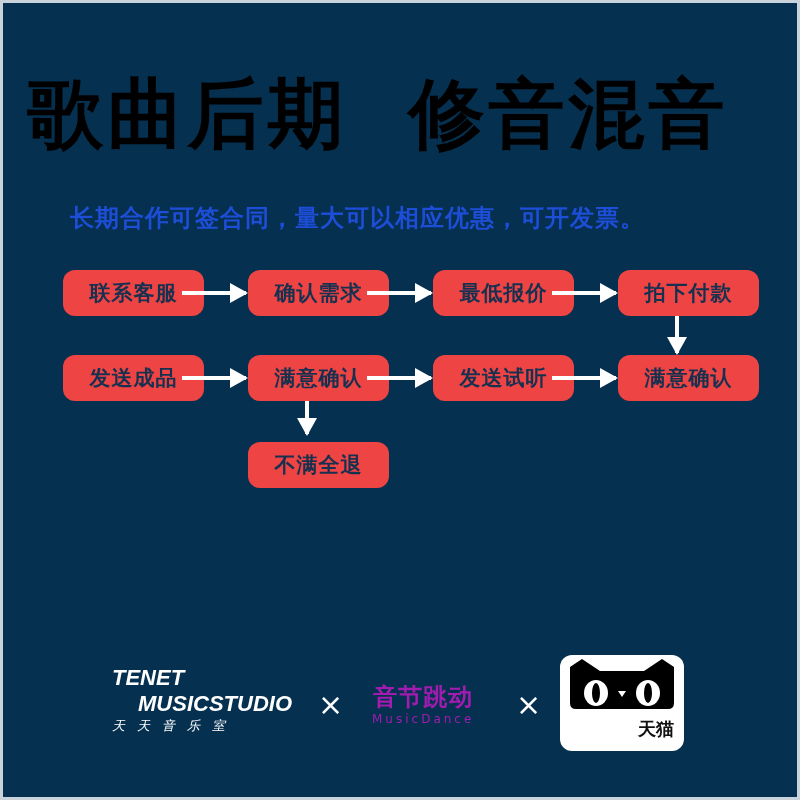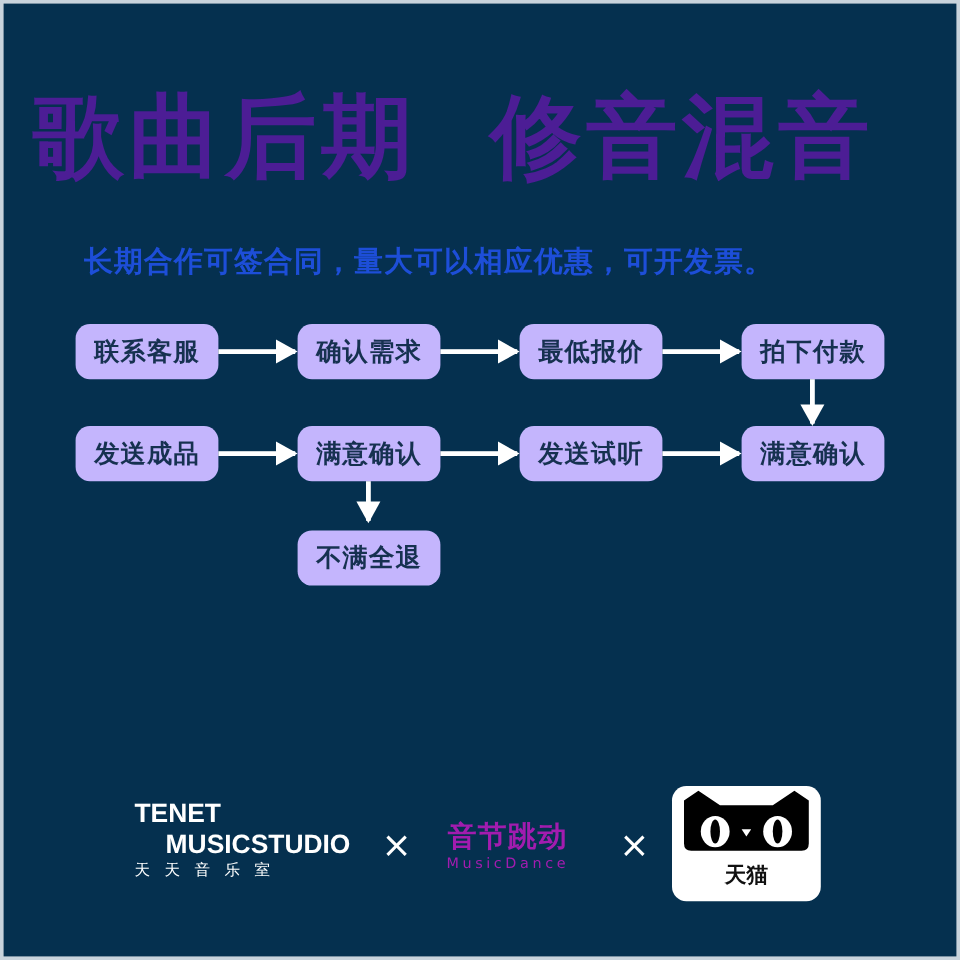--- a/index.html
+++ b/index.html
@@ -1,37 +1,37 @@
 <!DOCTYPE html>
 <html><head>
 <meta charset="utf-8">
 <style>
   html, body { margin: 0; padding: 0; }
   body { width: 800px; height: 800px; background: #c9d3dc; position: relative; overflow: hidden;
          font-family: "DejaVu Sans", "Liberation Sans", sans-serif; }
   .canvas { position: absolute; left: 3px; top: 3px; width: 794px; height: 794px; background: #05304f; }
-  .title { position: absolute; left: 0; top: 64px; width: 756px; text-align: center; color: #4c1d95;
+  .title { position: absolute; left: 0; top: 64px; width: 756px; text-align: center; color: #000000;
            font-size: 76px; font-weight: bold; letter-spacing: 4px; line-height: 100px; white-space: pre; }
   .subtitle { position: absolute; left: 70px; top: 200px; color: #1d4ed8; font-size: 24px; font-weight: bold; line-height: 36px; letter-spacing: 1px; }
-  .box { position: absolute; width: 119px; height: 46px; background: #c4b5fd; border-radius: 12px;
+  .box { position: absolute; width: 141px; height: 46px; background: #ef4444; border-radius: 12px;
          color: #163150; font-size: 21px; font-weight: bold; display: flex; align-items: center; justify-content: center; letter-spacing: 1px; }
   .arrow-h { position: absolute; height: 4px; background: #fff; }
   .arrow-h::after { content: ""; position: absolute; right: -2px; top: -8px; border-left: 18px solid #fff; border-top: 10px solid transparent; border-bottom: 10px solid transparent; }
   .arrow-v { position: absolute; width: 4px; background: #fff; }
   .arrow-v::after { content: ""; position: absolute; bottom: -2px; left: -8px; border-top: 18px solid #fff; border-left: 10px solid transparent; border-right: 10px solid transparent; }
-  .logo1 { position: absolute; left: 112px; top: 665px; color: #fff; }
+  .logo1 { position: absolute; left: 112px; top: 665px; color: #fff; font-style: italic; }
   .logo1 .l1 { font-size: 22px; font-weight: bold; line-height: 26px; font-family: "Liberation Sans", sans-serif; }
   .logo1 .l2 { font-size: 22px; font-weight: bold; line-height: 26px; font-family: "Liberation Sans", sans-serif; margin-left: 26px; }
   .logo1 .l3 { font-size: 13px; letter-spacing: 12px; line-height: 18px; }
   .times { position: absolute; color: #fff; font-size: 30px; line-height: 30px; }
   .logo2 { position: absolute; left: 372px; top: 683px; color: #a21caf; text-align: center; }
   .logo2 .c { font-size: 24px; font-weight: bold; line-height: 28px; letter-spacing: 1px; }
   .logo2 .e { font-size: 12px; letter-spacing: 3px; line-height: 16px; text-align: center; }
   .tmall { position: absolute; left: 560px; top: 655px; width: 124px; height: 96px; background: #fff; border-radius: 12px; }
-  .tmall .name { position: absolute; left: 0; width: 124px; top: 62px; text-align: center; font-size: 18px; font-weight: bold; color: #111; }
+  .tmall .name { position: absolute; left: 0; width: 124px; top: 62px; text-align: center; font-size: 18px; font-weight: bold; color: #111; padding-left: 34px; }
 </style>
 </head>
 <body>
 
 <div class="canvas"></div>
 
 <div class="title">歌曲后期  修音混音</div>
 <div class="subtitle">长期合作可签合同，量大可以相应优惠，可开发票。</div>
 
 <div class="box" style="left:63px;top:270px">联系客服</div>

